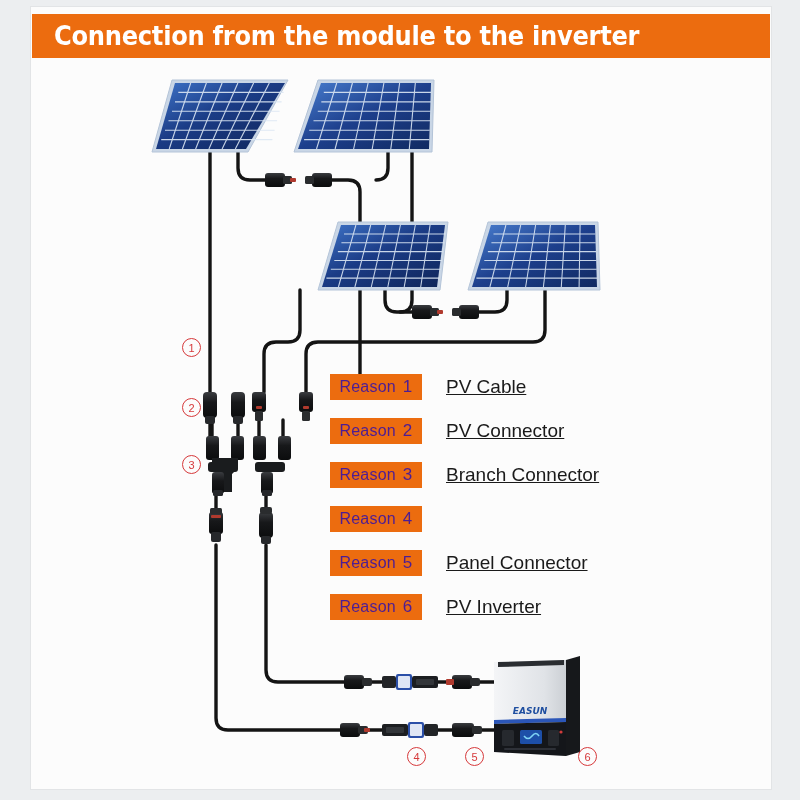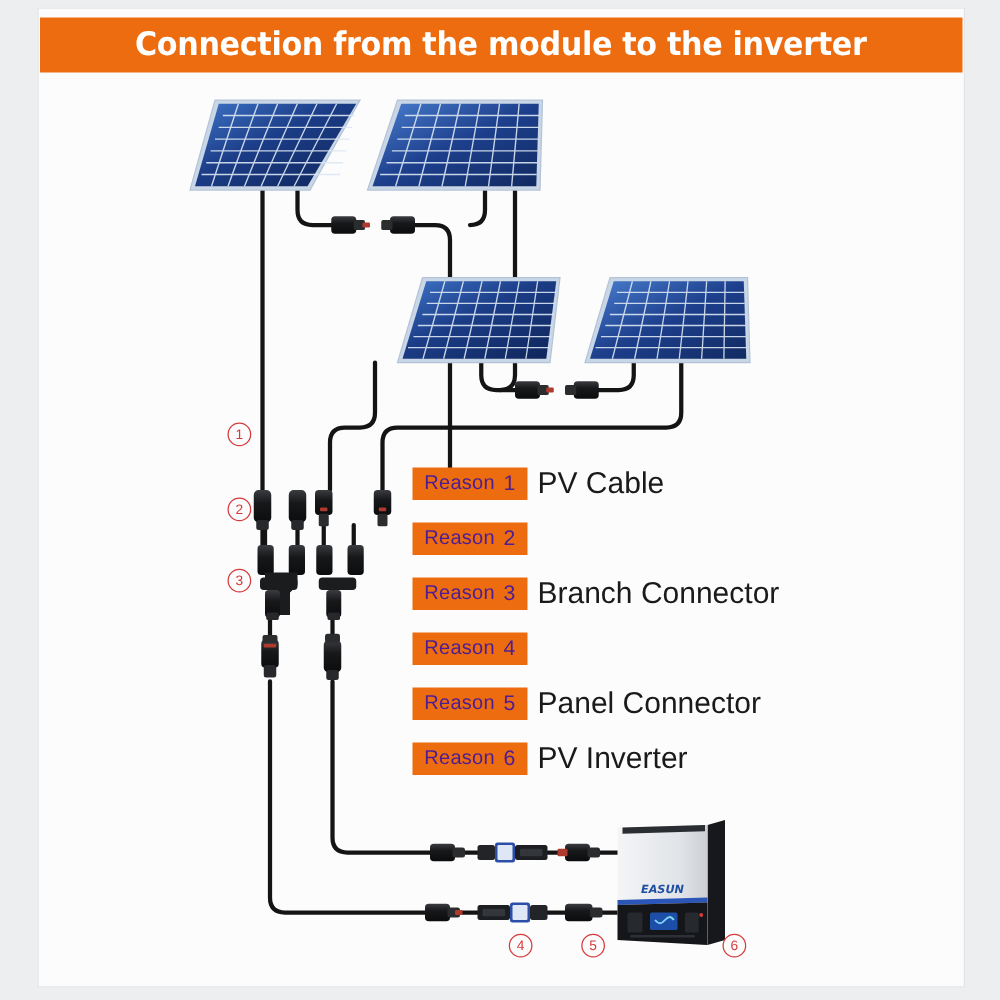--- a/index.html
+++ b/index.html
@@ -14,21 +14,21 @@
   .card{
     position:absolute;left:30px;top:6px;width:742px;height:784px;
     background:#fcfcfc;border:1px solid #e2e4e6;
     box-sizing:border-box;
   }
 
   
   .banner{
     position:absolute;left:32px;top:14px;width:738px;height:44px;
     background:#ec6c0f;
-    display:flex;align-items:center;justify-content:center;
+    display:flex;align-items:center;justify-content:flex-start;
     box-sizing:border-box;
   }
   .banner-title{
     color:#ffffff;
     font-family:"DejaVu Sans", sans-serif;
     font-weight:bold;
     font-size:26px;
     letter-spacing:-0.3px;
     white-space:nowrap;
     transform:scaleX(0.93);
@@ -42,21 +42,21 @@
   .legend-row{display:flex;align-items:center;height:30px;margin-bottom:14px;}
   .legend-badge{
     background:#ec6c0f;color:#4c1d95;
     height:26px;min-width:92px;
     display:flex;align-items:center;justify-content:center;
     font-size:16px;letter-spacing:.2px;
     padding:0 6px;box-sizing:border-box;
   }
   .legend-badge .num{margin-left:7px;font-size:17px;}
   .legend-label{
-    margin-left:8px;color:#1a1a1a;font-size:24px;white-space:nowrap;
+    margin-left:24px;color:#1a1a1a;font-size:19px;white-space:nowrap;text-decoration:underline;
   }
 
   
   .callout{
     position:absolute;
     width:17px;height:17px;border-radius:50%;
     border:1px solid #d6393b;
     color:#d6393b;font-size:11px;
     display:flex;align-items:center;justify-content:center;
     font-family:"Liberation Sans", sans-serif;
@@ -346,20 +346,21 @@
         <span>Reason</span>
         <span class="num">1</span>
       </div>
       <div class="legend-label">PV Cable</div>
     </div>
     <div class="legend-row">
       <div class="legend-badge">
         <span>Reason</span>
         <span class="num">2</span>
       </div>
+      <div class="legend-label">PV Connector</div>
     </div>
     <div class="legend-row">
       <div class="legend-badge">
         <span>Reason</span>
         <span class="num">3</span>
       </div>
       <div class="legend-label">Branch Connector</div>
     </div>
     <div class="legend-row">
       <div class="legend-badge">

